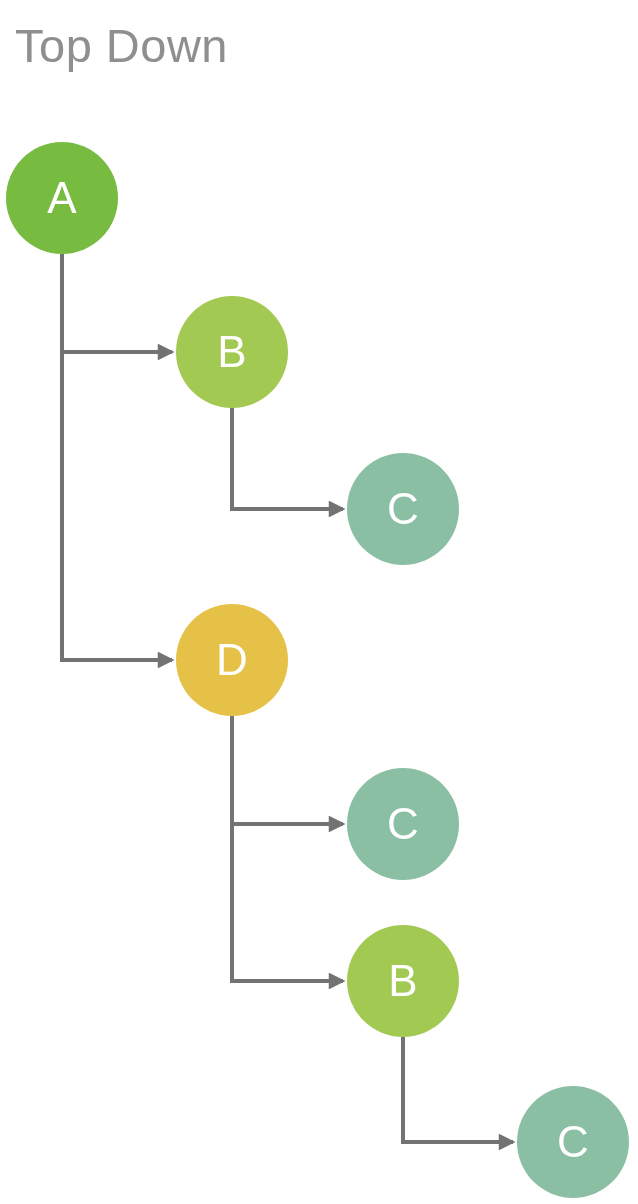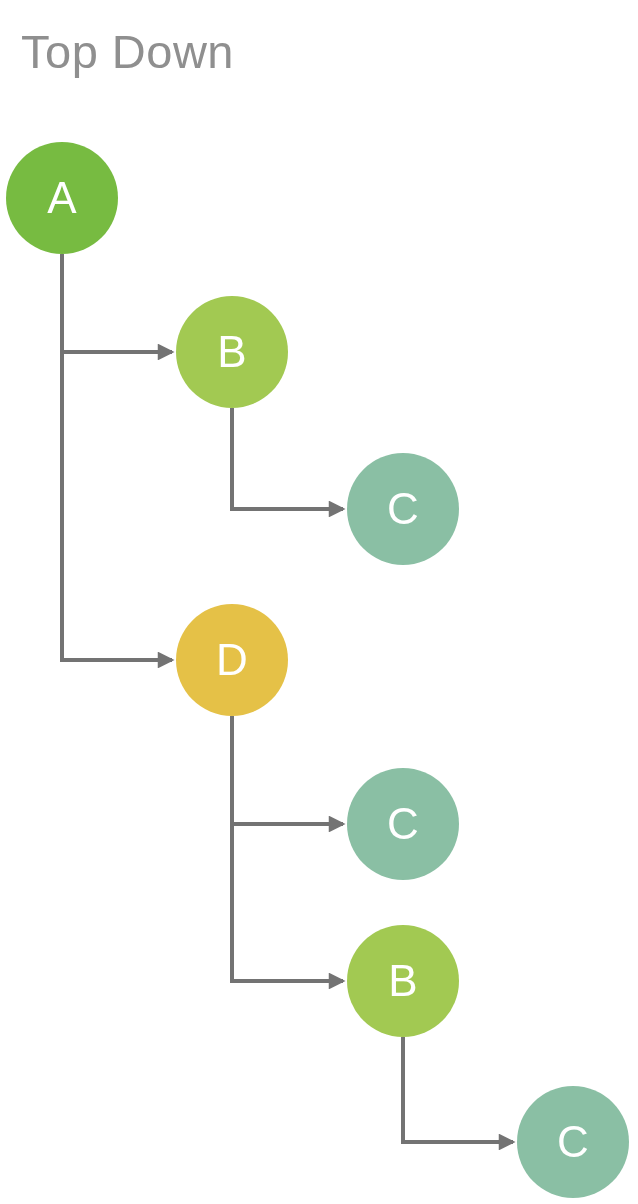--- a/index.html
+++ b/index.html
@@ -12,21 +12,21 @@
     width: 638px;
     height: 1204px;
     background: #ffffff;
     overflow: hidden;
     font-family: "Liberation Sans", sans-serif;
   }
   .title {
     position: absolute;
     left: 11px;
     top: 14px;
-    margin: 10px;
+    margin: 4px;
     font-size: 47px;
     font-weight: 300;
     color: #8f8f8f;
     letter-spacing: 0.5px;
     font-family: "Liberation Sans", sans-serif;
   }
   svg.canvas {
     position: absolute;
     left: 0;
     top: 0;

